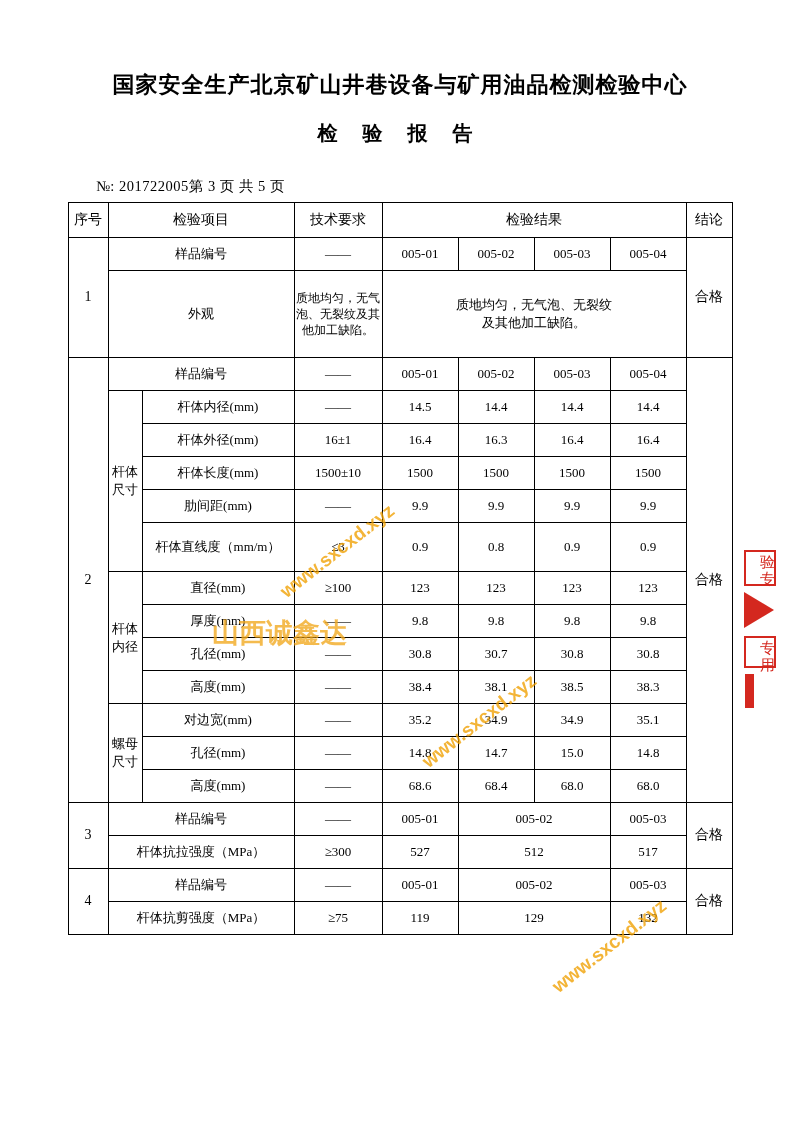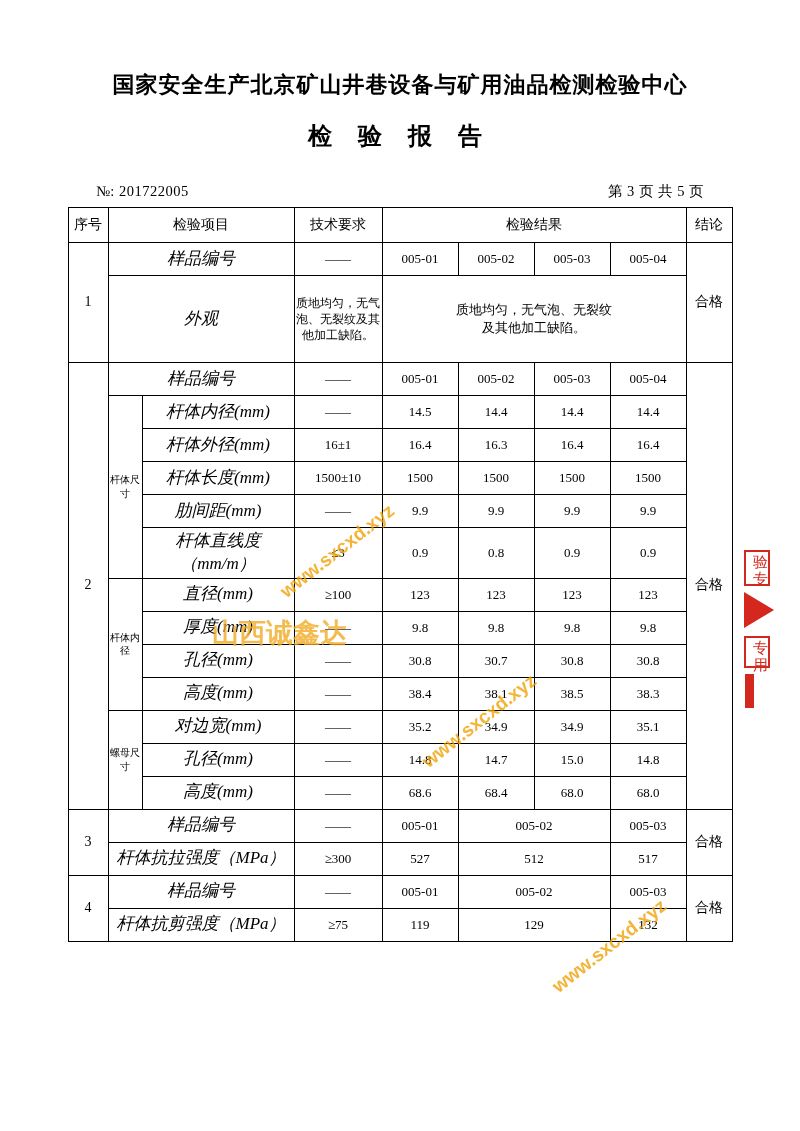--- a/index.html
+++ b/index.html
@@ -25,28 +25,28 @@
   
   .org-title {
     text-align: center;
     font-size: 22px;
     font-weight: bold;
     letter-spacing: 1px;
     margin-top: 70px;
   }
   .doc-title {
     text-align: center;
-    font-size: 24px;
+    font-size: 20px;
     font-weight: bold;
     letter-spacing: 10px;
     margin-top: 20px;
   }
   .meta-row {
     display: flex;
-    justify-content: space-between;
+    justify-content: flex-start;
     align-items: baseline;
     margin: 30px 96px 6px 96px;
     font-size: 14.5px;
   }
   .meta-no { letter-spacing: 0.5px; }
   .meta-page { letter-spacing: 0.5px; }
 
   
   table.report {
     border-collapse: collapse;
@@ -76,27 +76,27 @@
     text-align: left;
     padding: 4px 5px;
   }
   .appearance-res {
     font-size: 13px;
     line-height: 1.7;
   }
   .dash { letter-spacing: 0px; }
   .small { font-size: 12px; }
   .vert-group {
-    font-size: 10px;
+    font-size: 13px;
     line-height: 1.3;
     width: 34px;
   }
   .idx { width: 40px; font-size: 14px;}
   .concl { width: 44px; font-size: 14px;}
-  .item { font-size: 17px; font-style: italic; }
+  .item { font-size: 13px; }
   .res { width: 76px; }
 
   
   .wm {
     position: absolute;
     color: #f0a000;
     opacity: 0.78;
     font-weight: bold;
     pointer-events: none;
     transform-origin: center center;
@@ -126,21 +126,21 @@
     height: 180px;
     color: #d4281f;
     font-family: "Liberation Serif", serif;
   }
   .stamp-top, .stamp-bottom {
     border: 2px solid #d4281f;
     width: 26px;
     font-size: 15px;
     line-height: 1.1;
     text-align: center;
-    padding: 2px 7px;
+    padding: 2px 14px;
     box-sizing: border-box;
   }
   .stamp-top { height: 36px; }
   .stamp-bottom { height: 32px; margin-top: 8px;}
   .stamp-arrow {
     width: 0; height: 0;
     border-top: 18px solid transparent;
     border-bottom: 18px solid transparent;
     border-left: 30px solid #d4281f;
     margin: 6px 0 4px 0;

